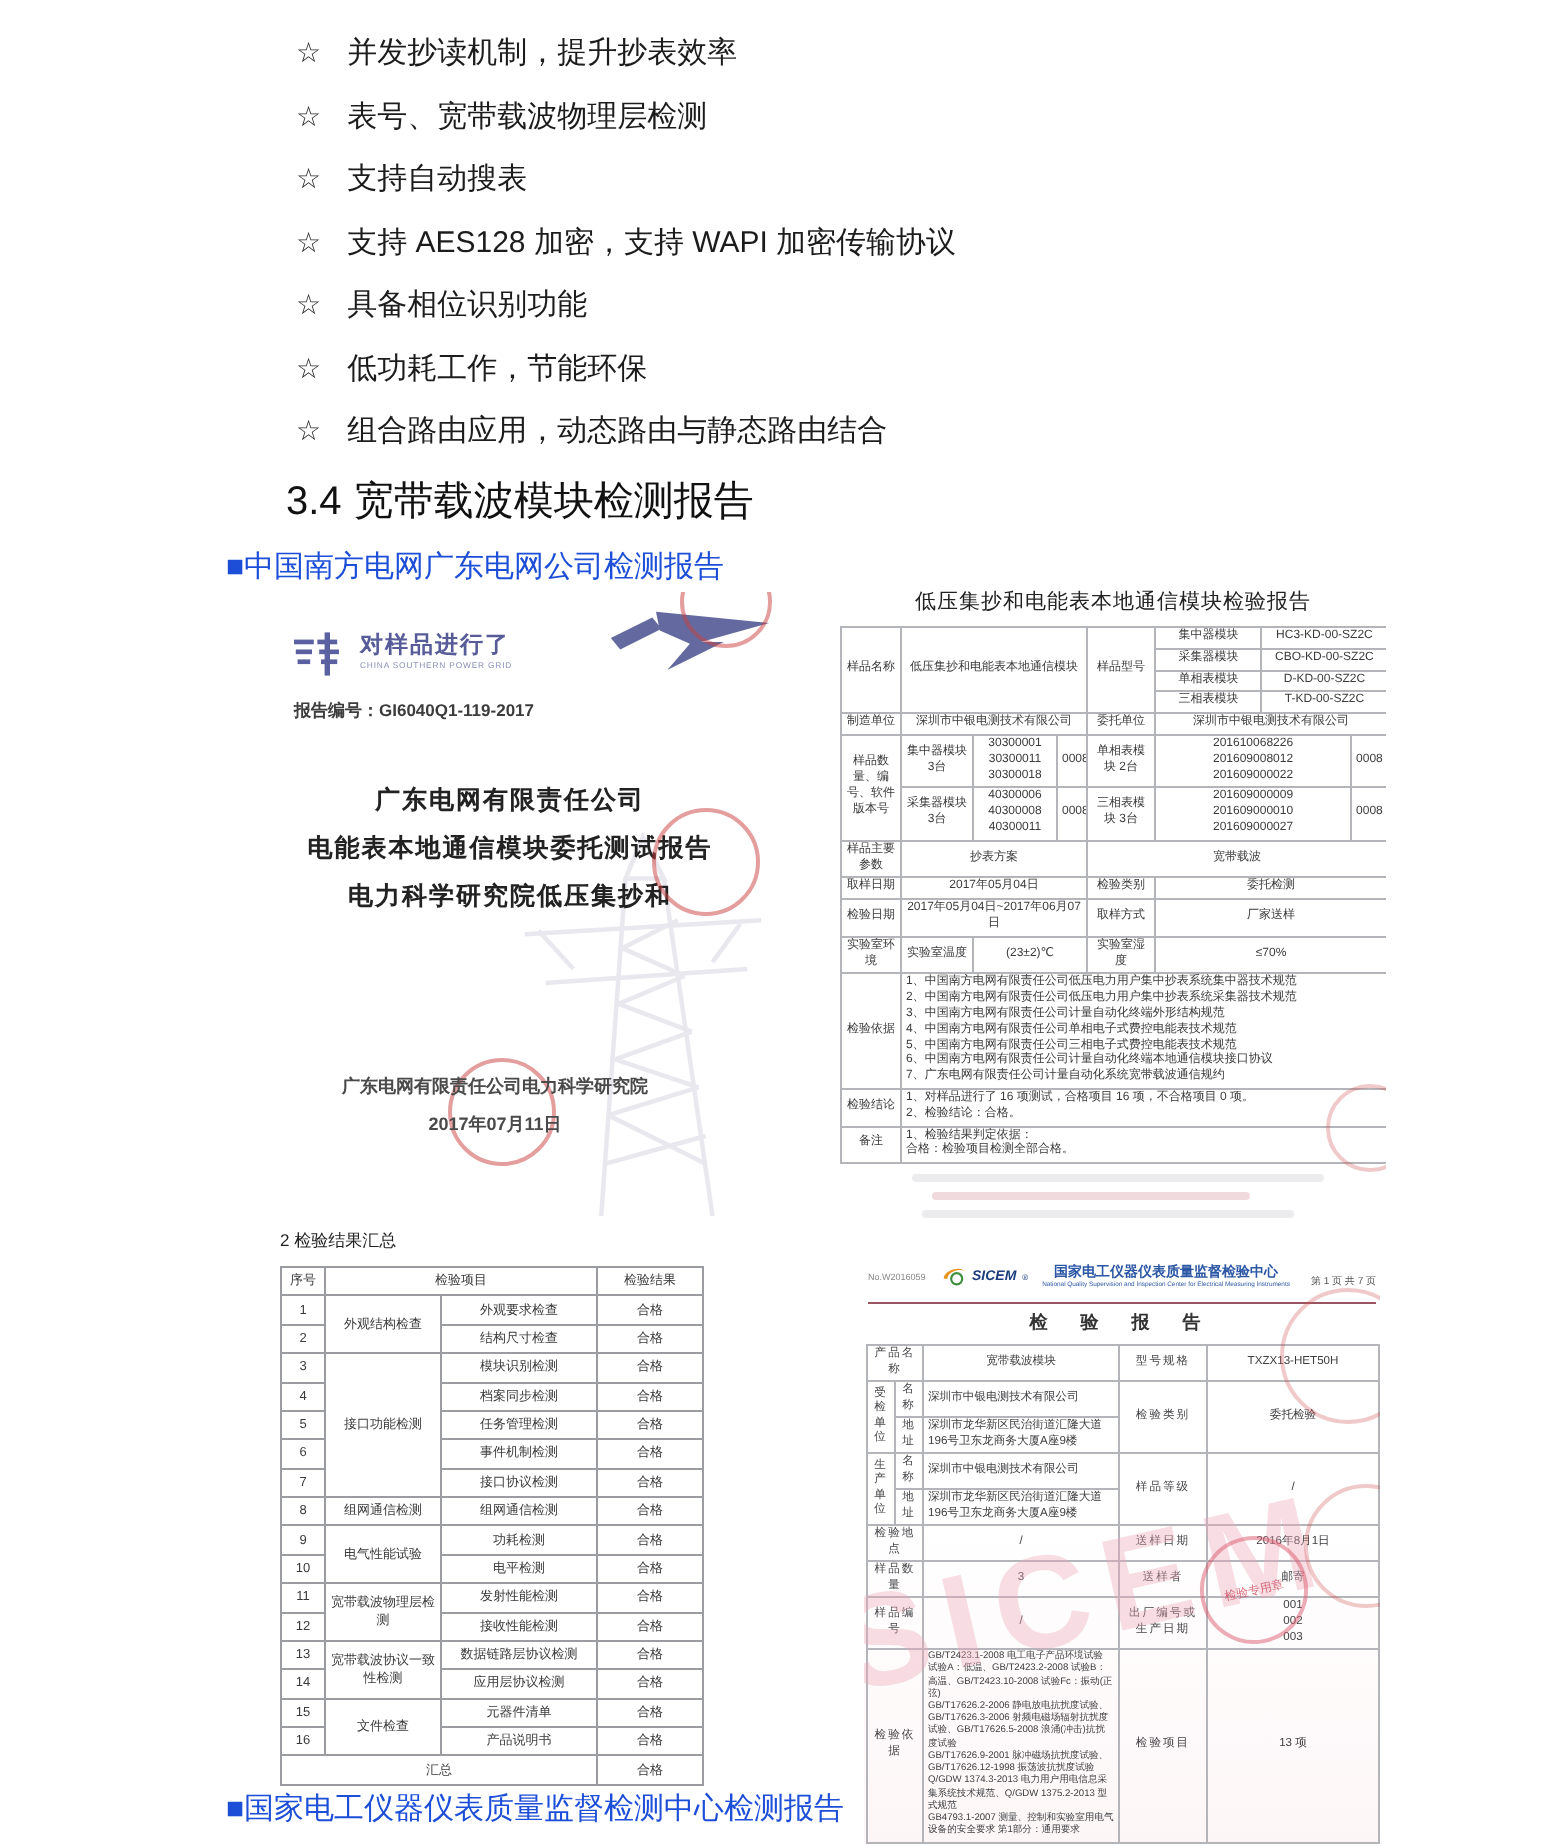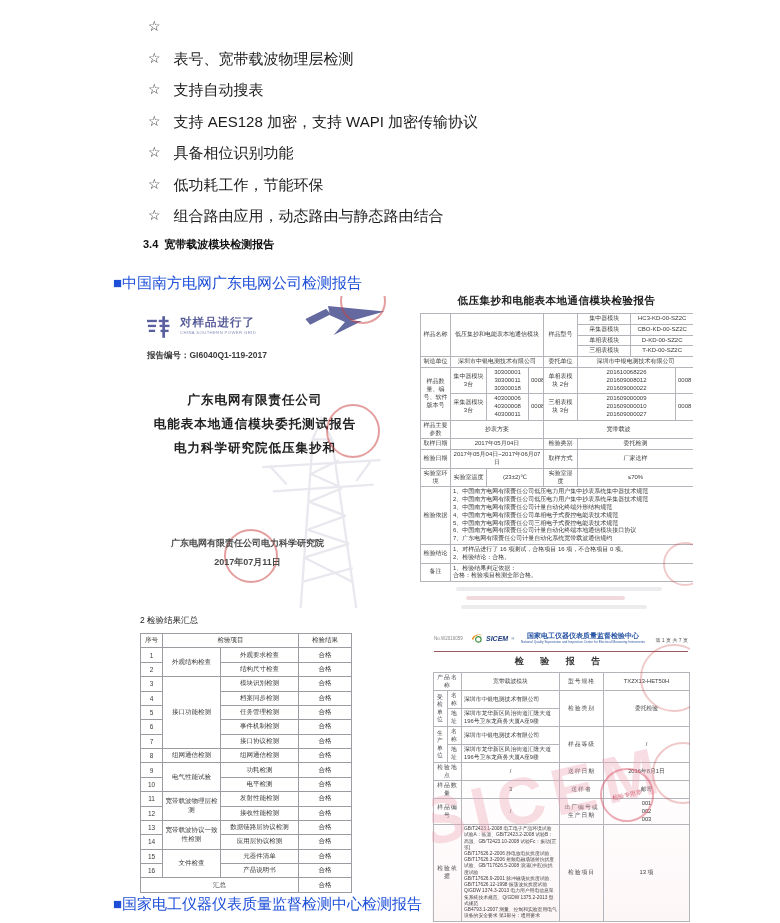--- a/index.html
+++ b/index.html
@@ -4,42 +4,42 @@
 <style>
   html,body{margin:0;padding:0;background:#fff;}
   #page{position:relative;width:780px;height:923px;background:#fff;overflow:hidden;
         font-family:"Liberation Sans","DejaVu Sans",sans-serif;color:#1c1c1c;}
   
   .bullets{position:absolute;left:148px;top:18px;}
   .bullet-item{display:flex;align-items:flex-start;gap:13px;font-size:15px;color:#1c1c1c;
                height:31.5px;line-height:17px;}
   .bullet-item .star{font-size:14px;color:#2a2a2a;}
   
-  .sec-heading{position:absolute;left:143px;top:237px;font-size:11px;font-weight:bold;color:#111;}
+  .sec-heading{position:absolute;left:143px;top:237px;font-size:20px;font-weight:normal;color:#111;}
   .sec-heading span{margin-right:6px;}
   .img-label{position:absolute;font-size:15px;color:#1d4ed8;font-weight:500;}
   
   .cover{position:absolute;left:120px;top:296px;width:285px;height:312px;overflow:hidden;background:#fff;}
   .cover .logo-row{position:absolute;left:27px;top:19px;display:flex;gap:6px;align-items:flex-start;}
   .cover .logo-txt .cn{font-size:11.5px;font-weight:bold;color:#575c99;letter-spacing:1px;}
   .cover .logo-txt .en{font-size:4.2px;color:#8a8fba;letter-spacing:.4px;}
   .cover .bolt{position:absolute;left:180px;top:8px;}
   .cover .repno{position:absolute;left:27px;top:54px;font-size:8.5px;font-weight:bold;color:#3c3c3c;}
   .cover .ctitle{position:absolute;left:0;top:92px;width:270px;text-align:center;
                  font-size:12.5px;font-weight:bold;color:#222;line-height:24px;letter-spacing:1px;}
   .cover .tower{position:absolute;left:108px;top:112px;opacity:.85;}
   .cover .footer-org{position:absolute;left:0;top:241px;width:255px;text-align:center;
                      font-size:9px;font-weight:bold;color:#4a4a4a;}
   .cover .footer-date{position:absolute;left:0;top:260px;width:255px;text-align:center;
                       font-size:9px;font-weight:bold;color:#4a4a4a;}
   .stamp{position:absolute;border:2.5px solid rgba(201,62,62,.5);border-radius:50%;}
   .stamp.faint{border-color:rgba(205,80,80,.3);}
   
   .csgrep{position:absolute;left:420px;top:292px;width:273px;height:324px;overflow:hidden;background:#fff;}
-  .csgrep .rtitle{font-size:10.5px;font-weight:bold;text-align:center;color:#222;
+  .csgrep .rtitle{font-size:10.5px;font-weight:normal;text-align:center;color:#222;
                   letter-spacing:.5px;margin:2px 0 5px 0;}
   .csgrep table{width:273px;border-collapse:collapse;table-layout:fixed;font-size:6px;
                 line-height:1.3;color:#3a3a3c;}
   .csgrep td{border:1px solid #b4b4bb;padding:1px 2px;text-align:center;vertical-align:middle;overflow:hidden;}
   .csgrep td.left{text-align:left;}
   .csgrep td.pad0{padding:0;}
   .csgrep table.inner{width:100%;font-size:6px;}
   .csgrep table.inner td{border-width:0 0 1px 0;}
   .csgrep table.inner tr:last-child td{border-bottom:0;}
   .csgrep table.inner td.nm{border-right:1px solid #b4b4bb;width:42%;}
@@ -78,20 +78,21 @@
              font-size:6px;color:rgba(200,60,80,.75);transform:rotate(-12deg);}
 </style>
 </head>
 <body>
 
 <div id="page">
 
   <div class="bullets">
       <div class="bullet-item">
         <span class="star">☆</span>
+        <span>并发抄读机制，提升抄表效率</span>
       </div>
       <div class="bullet-item">
         <span class="star">☆</span>
         <span>表号、宽带载波物理层检测</span>
       </div>
       <div class="bullet-item">
         <span class="star">☆</span>
         <span>支持自动搜表</span>
       </div>
       <div class="bullet-item">

